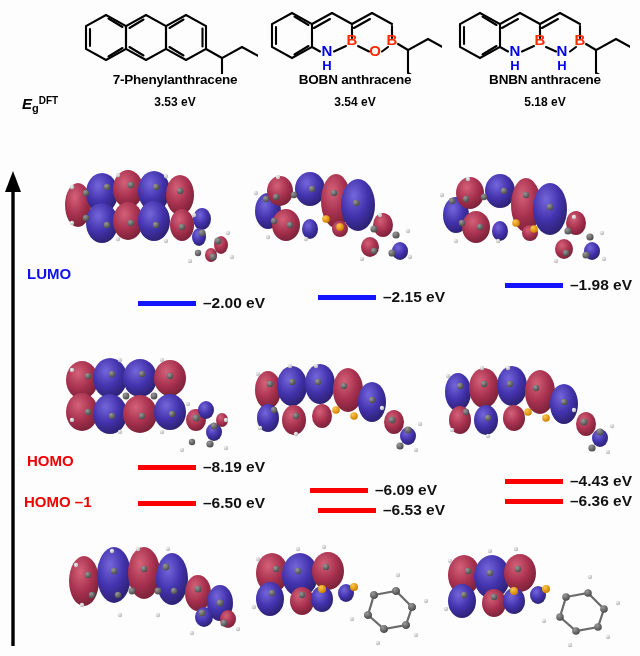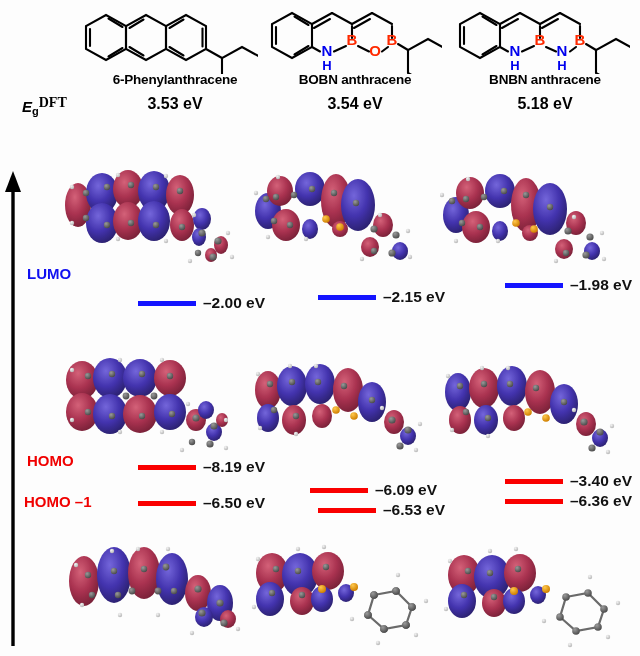--- a/index.html
+++ b/index.html
@@ -28,21 +28,21 @@
     position: absolute;
     font-size: 13.5px;
     font-weight: bold;
     color: #000;
     text-align: center;
     letter-spacing: -0.2px;
     white-space: nowrap;
   }
   .gap-value {
     position: absolute;
-    font-size: 16px;
+    font-size: 12px;
     font-weight: bold;
     color: #000;
     text-align: center;
     white-space: nowrap;
   }
   .eg-label {
     position: absolute;
     left: 22px;
     top: 95px;
     font-size: 15px;
@@ -52,24 +52,23 @@
     white-space: nowrap;
   }
   .eg-label .sub {
     font-style: normal;
     font-size: 11px;
     vertical-align: -3px;
     font-weight: bold;
   }
   .eg-label .sup {
     font-style: normal;
-    font-size: 14px;
+    font-size: 10px;
     vertical-align: 5px;
     font-weight: bold;
-    font-family: Liberation Serif, serif;
   }
 
   
   .axis-arrow { position: absolute; left: 2px; top: 168px; }
 
   
   .row-label {
     position: absolute;
     font-size: 15px;
     font-weight: bold;
@@ -189,21 +188,21 @@
       <polygon points="146,48 146,71 166,82 186,71 186,48 166,37"></polygon>
     </g>
     <text x="90" y="43" font-family="'Liberation Sans',sans-serif" font-size="15" font-weight="bold" fill="#ff2a00" text-anchor="middle">B</text>
     <text x="130" y="43" font-family="'Liberation Sans',sans-serif" font-size="15" font-weight="bold" fill="#ff2a00" text-anchor="middle">B</text>
     <text x="65" y="54" font-family="'Liberation Sans',sans-serif" font-size="15" font-weight="bold" fill="#0000ee" text-anchor="middle">N</text>
     <text x="65" y="68" font-family="'Liberation Sans',sans-serif" font-size="13" font-weight="bold" fill="#0000ee" text-anchor="middle">H</text>
     <text x="112" y="54" font-family="'Liberation Sans',sans-serif" font-size="15" font-weight="bold" fill="#0000ee" text-anchor="middle">N</text>
     <text x="112" y="68" font-family="'Liberation Sans',sans-serif" font-size="13" font-weight="bold" fill="#0000ee" text-anchor="middle">H</text>
   </svg>
 
-  <div class="mol-name" style="left:95px; top:72px; width:160px;">6-Phenylanthracene</div>
+  <div class="mol-name" style="left:95px; top:72px; width:160px;">7-Phenylanthracene</div>
   <div class="mol-name" style="left:275px; top:72px; width:160px;">BOBN anthracene</div>
   <div class="mol-name" style="left:465px; top:72px; width:160px;">BNBN anthracene</div>
 
   <div class="eg-label">
     <span>E</span><span class="sub">g</span><span class="sup">DFT</span>
   </div>
 
   <div class="gap-value" style="left:95px; top:95px; width:160px;">3.53 eV</div>
   <div class="gap-value" style="left:275px; top:95px; width:160px;">3.54 eV</div>
   <div class="gap-value" style="left:465px; top:95px; width:160px;">5.18 eV</div>
@@ -502,21 +501,21 @@
     <span class="val">–8.19 eV</span>
   </div>
 
   <div class="level homo" style="left:310px; top:481px;">
     <span class="bar"></span>
     <span class="val">–6.09 eV</span>
   </div>
 
   <div class="level homo" style="left:505px; top:472px;">
     <span class="bar"></span>
-    <span class="val">–3.40 eV</span>
+    <span class="val">–4.43 eV</span>
   </div>
 
   <div class="row-label homo" style="left:24px; top:493px;">HOMO –1</div>
 
   <div class="level homo" style="left:138px; top:494px;">
     <span class="bar"></span>
     <span class="val">–6.50 eV</span>
   </div>
 
   <div class="level homo" style="left:318px; top:501px;">

